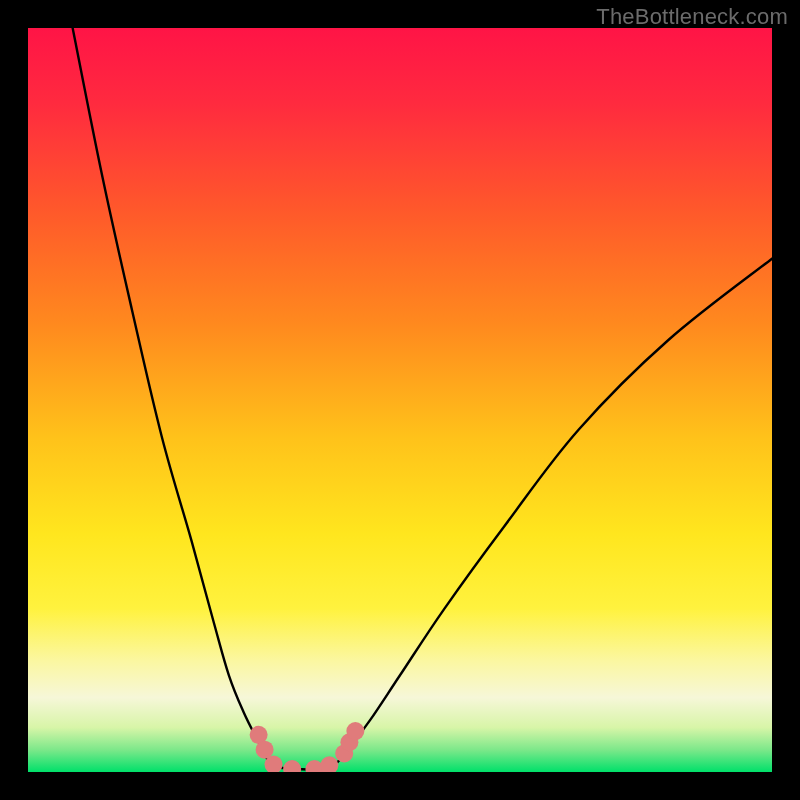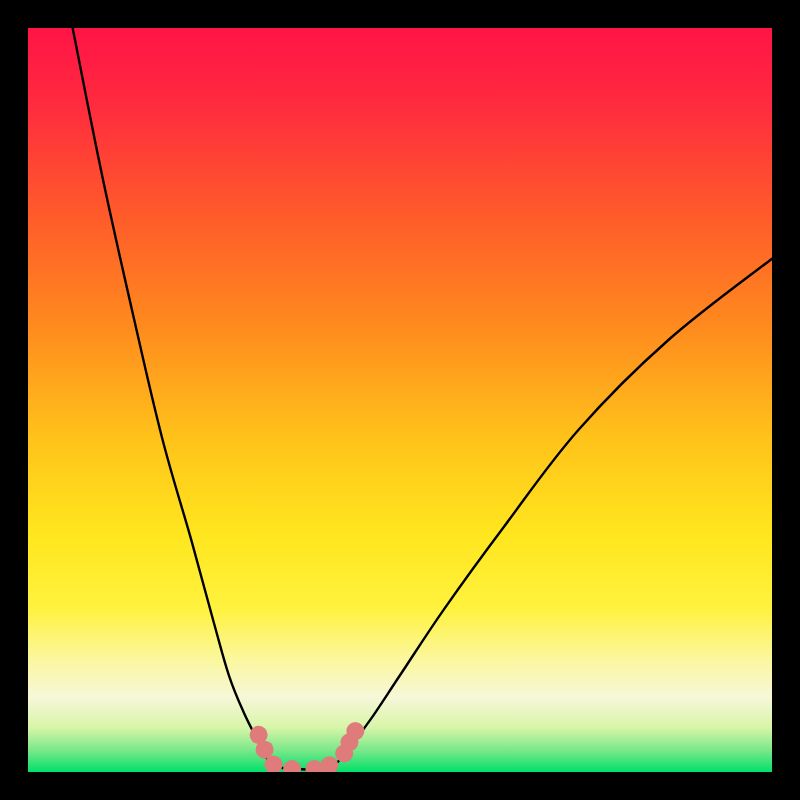--- a/index.html
+++ b/index.html
@@ -83,13 +83,14 @@
           <circle cx="245.52" cy="736.56" r="9" fill="#e07b7b"></circle>
           <circle cx="264.12" cy="741.02" r="9" fill="#e07b7b"></circle>
           <circle cx="286.44" cy="741.02" r="9" fill="#e07b7b"></circle>
           <circle cx="301.32" cy="737.30" r="9" fill="#e07b7b"></circle>
           <circle cx="316.20" cy="725.40" r="9" fill="#e07b7b"></circle>
           <circle cx="321.41" cy="714.24" r="9" fill="#e07b7b"></circle>
           <circle cx="327.36" cy="703.08" r="9" fill="#e07b7b"></circle>
         </g>
     </svg>
   </div>
+  <div class="watermark">TheBottleneck.com</div>
 </div>
 
 </body></html>

